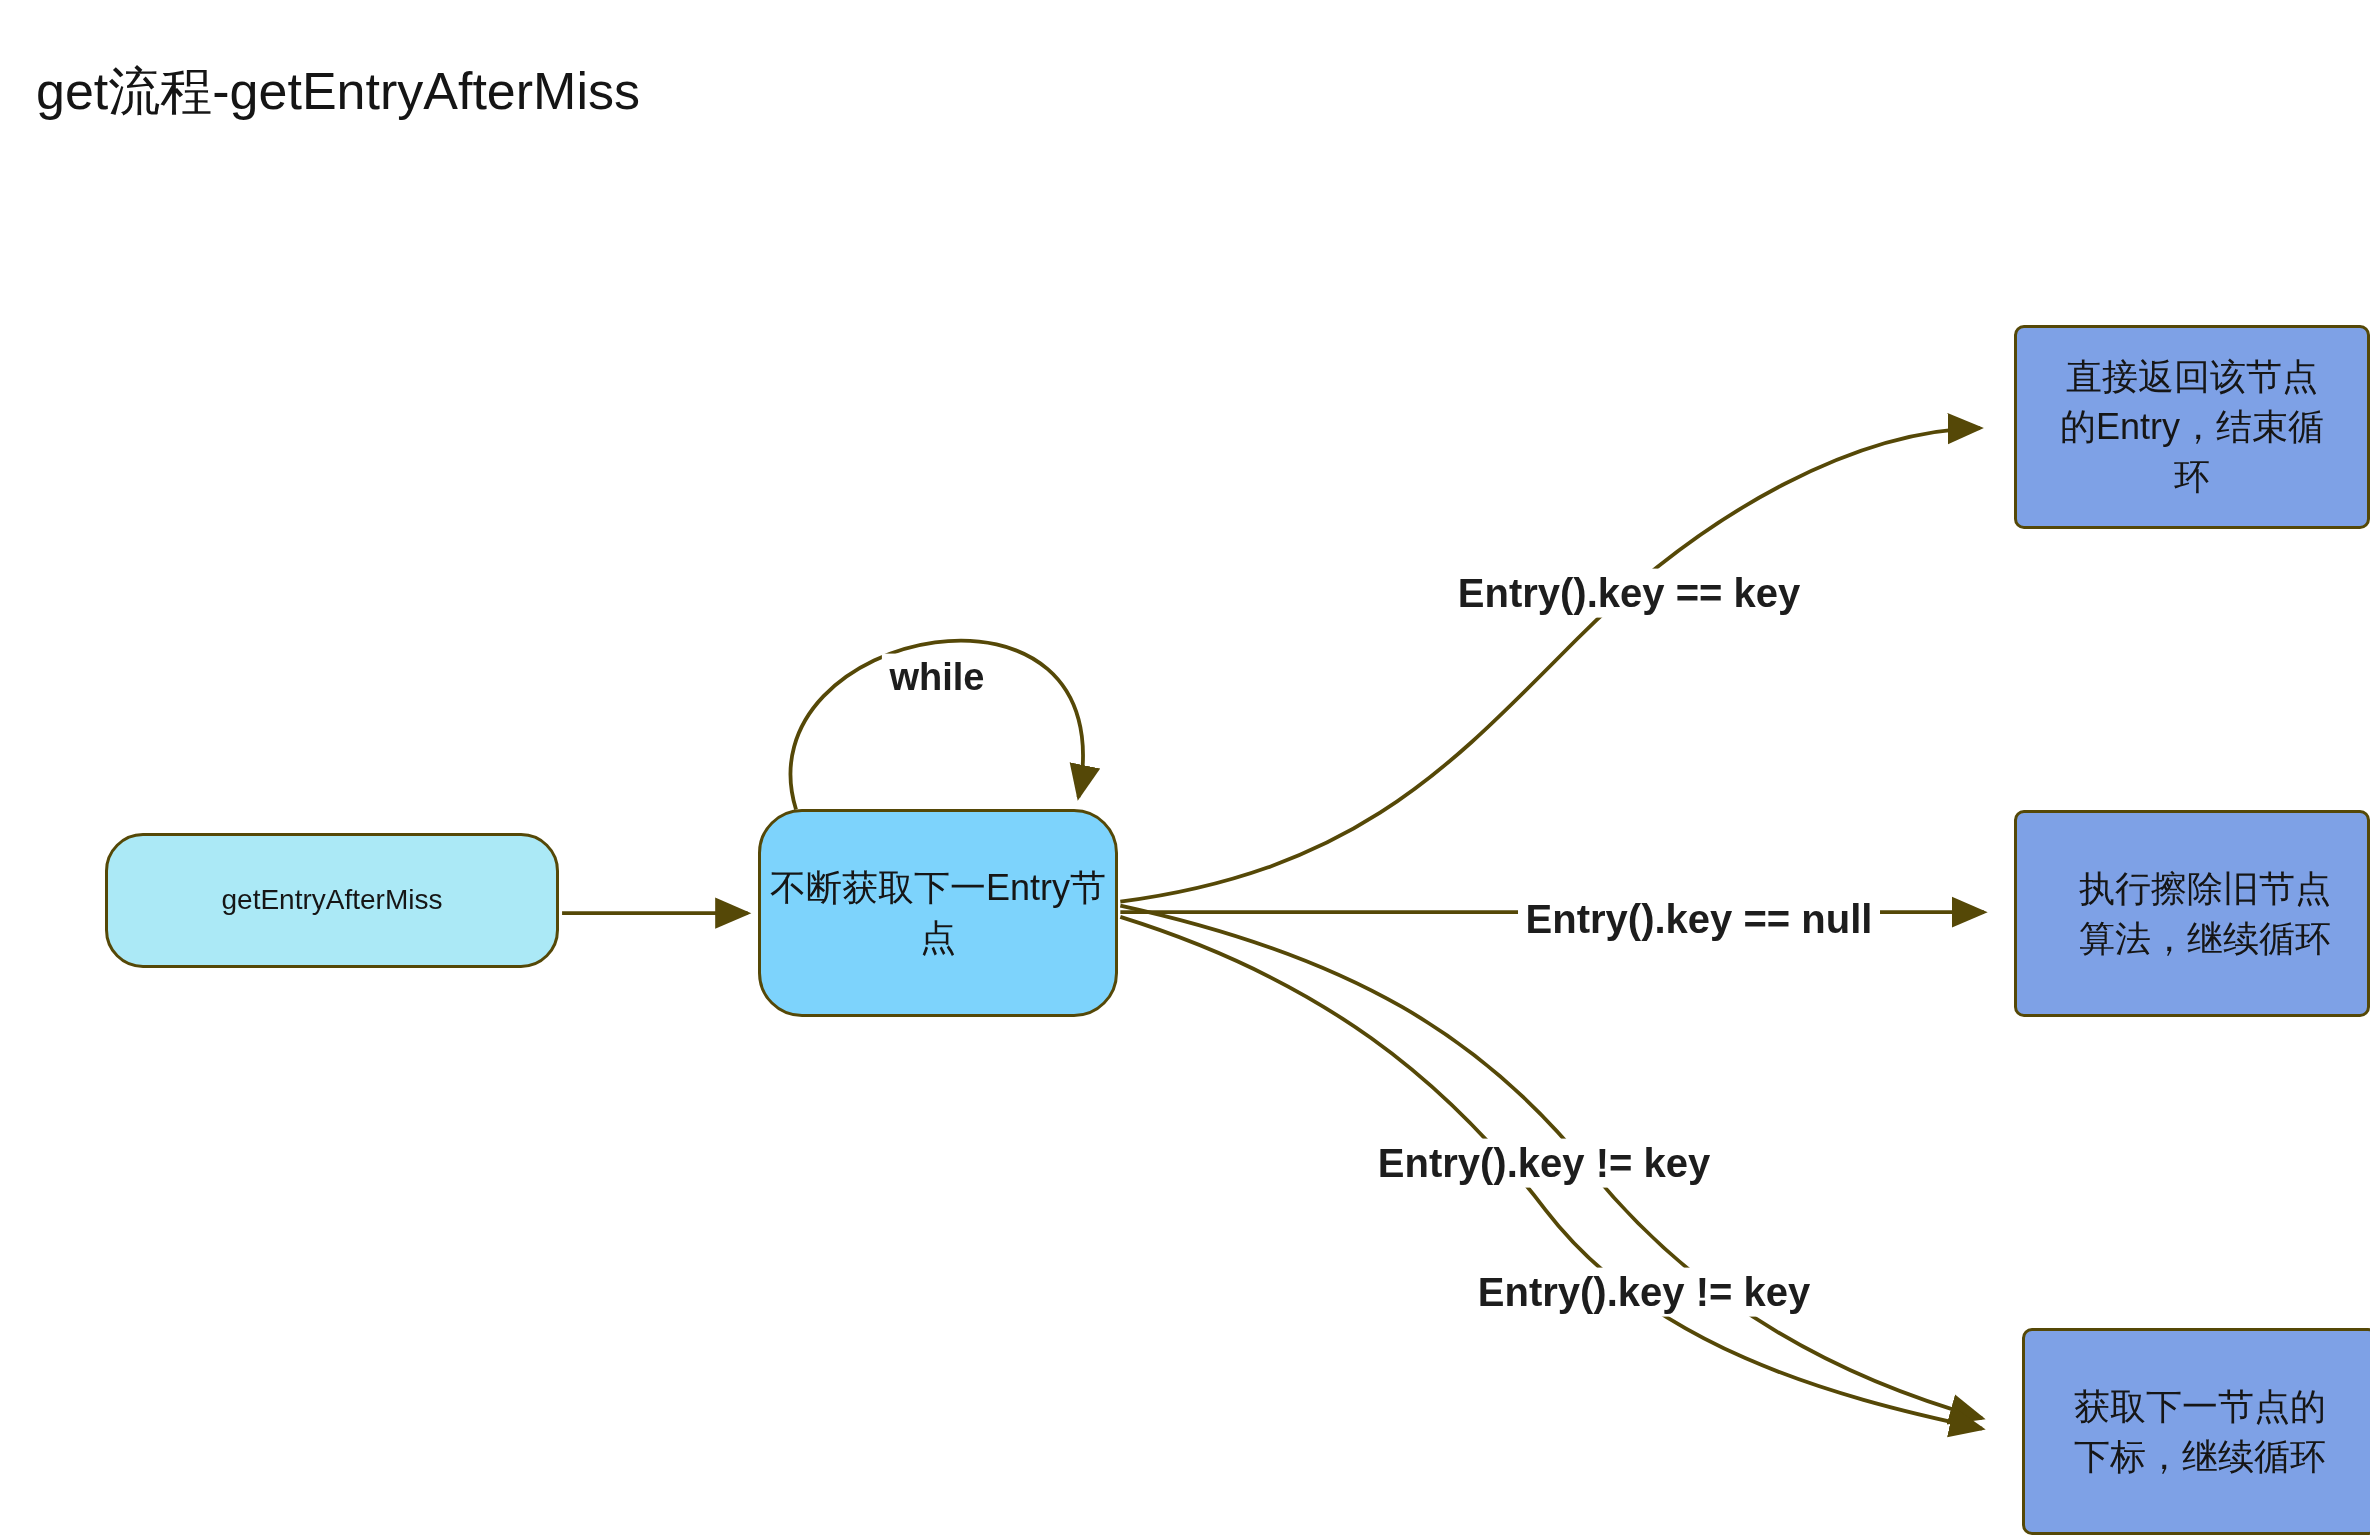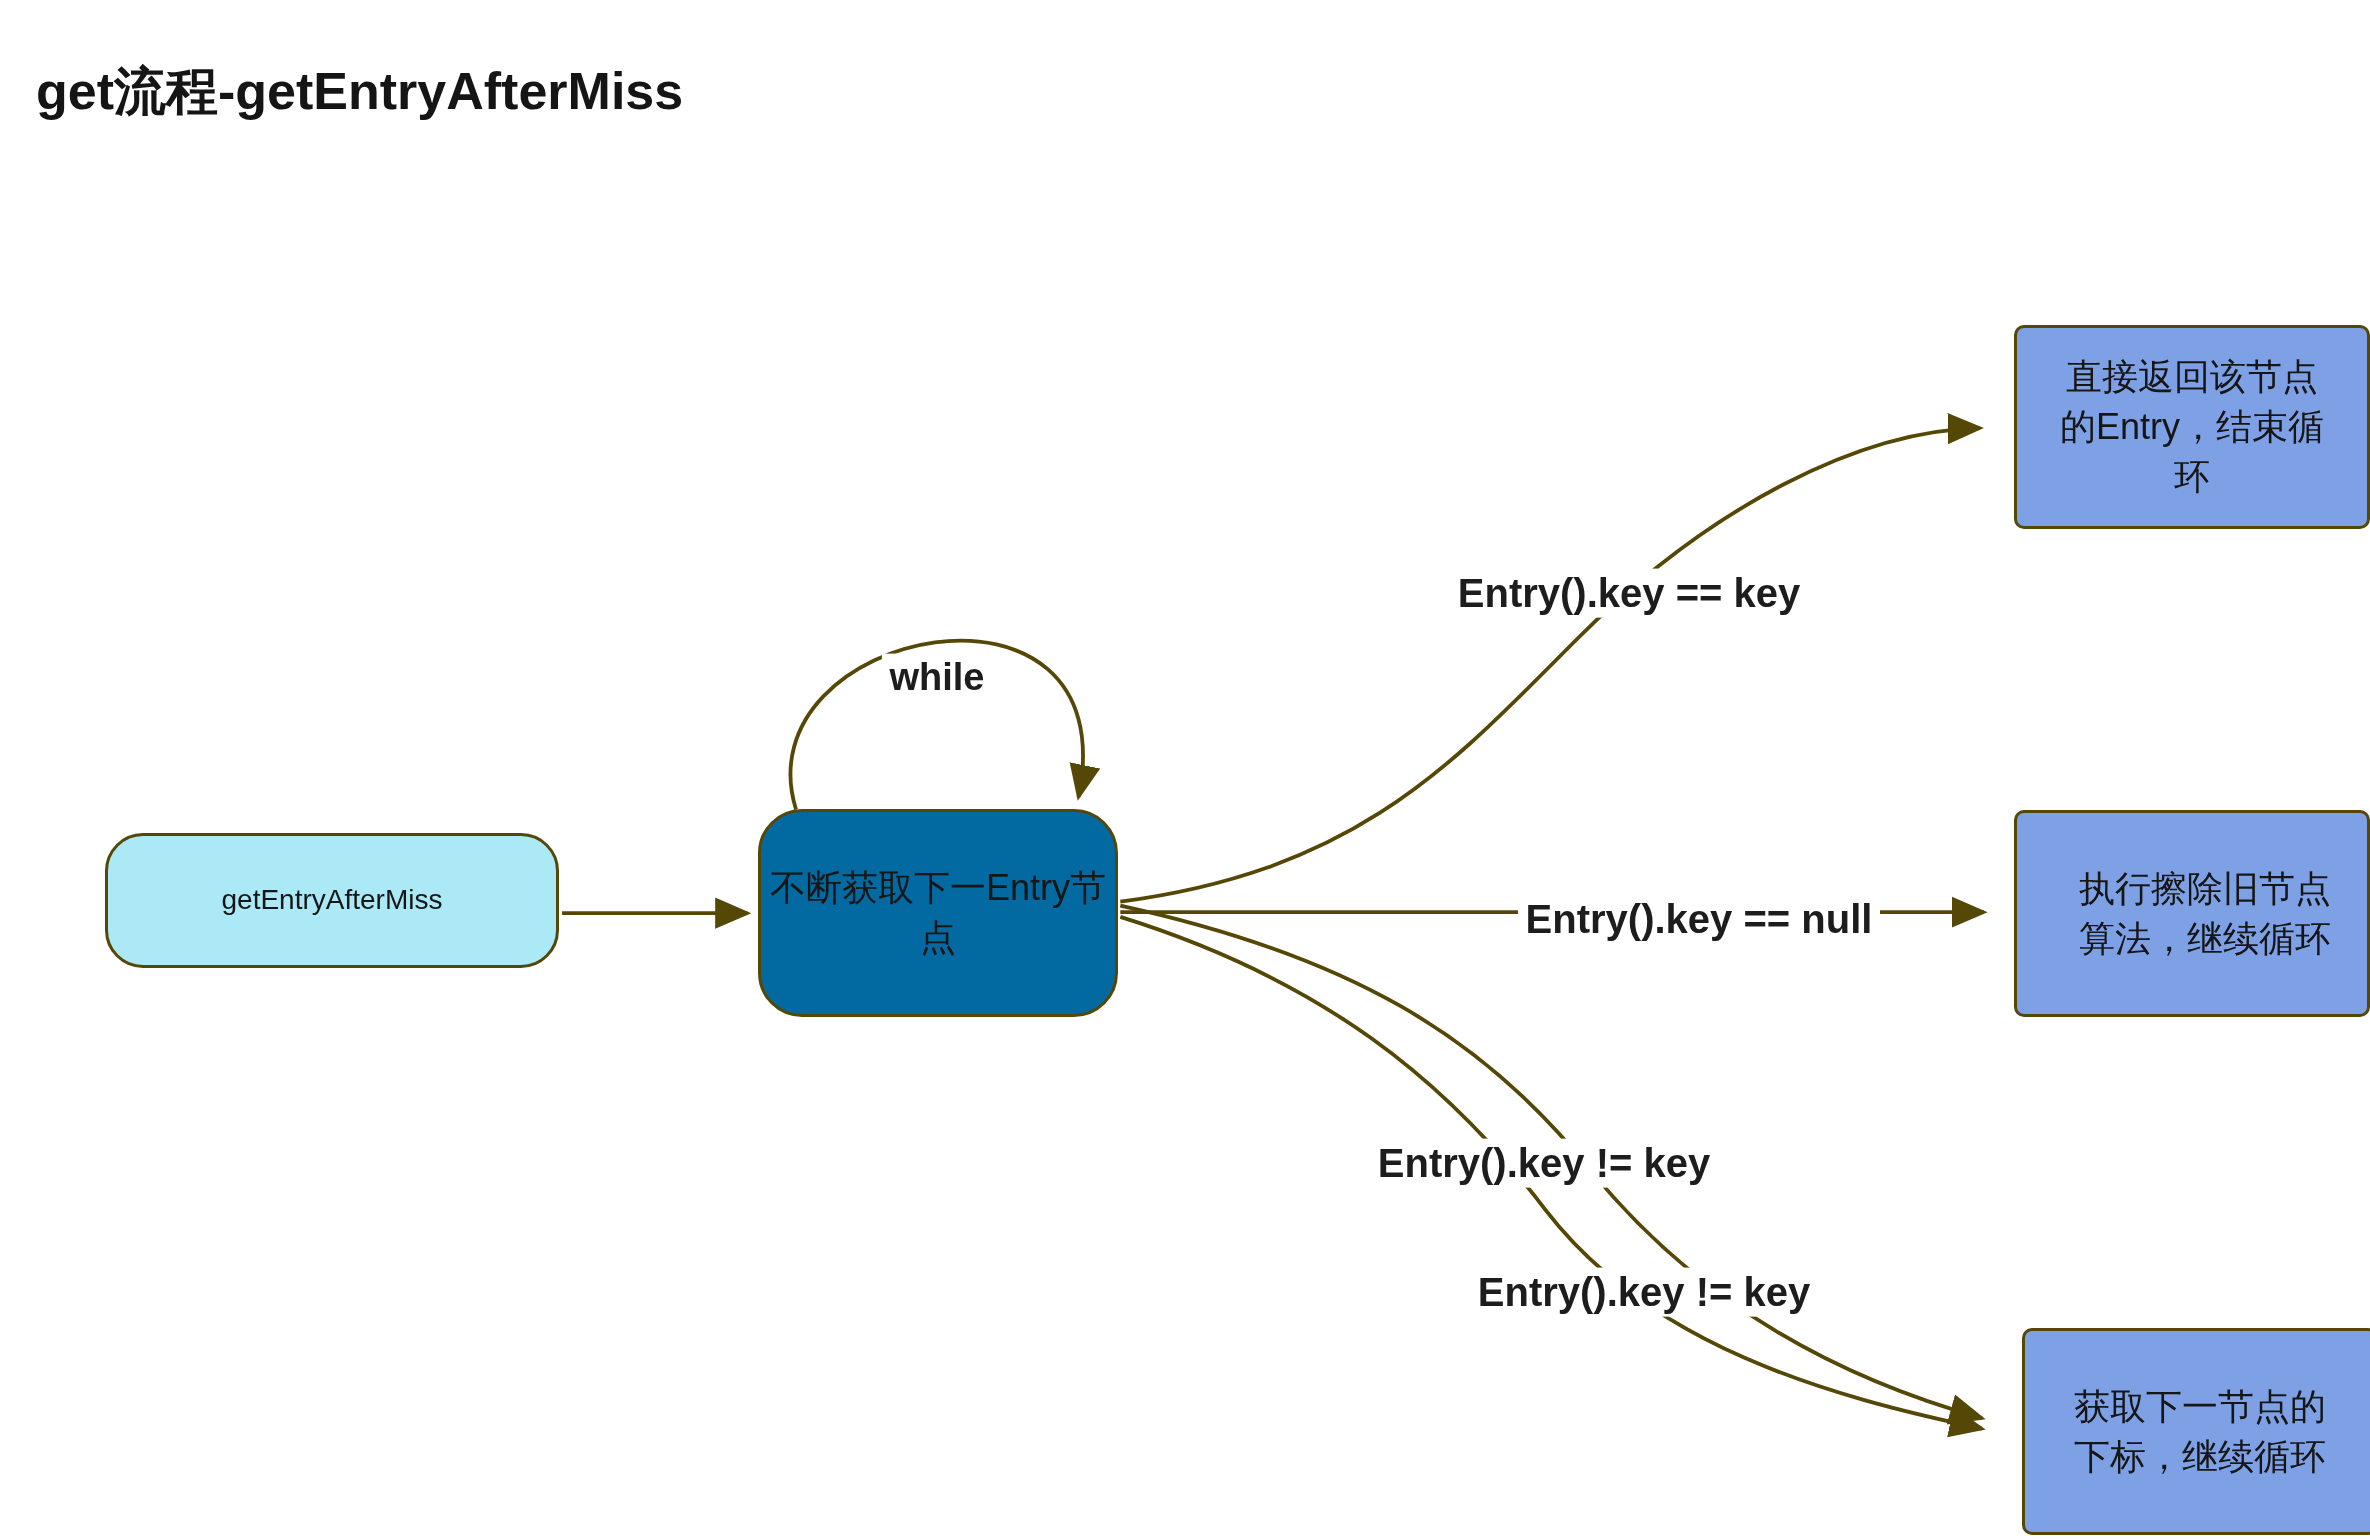--- a/index.html
+++ b/index.html
@@ -7,40 +7,40 @@
     position:relative;
     width:2370px;height:1540px;
     background:#ffffff;
     font-family:"Liberation Sans","DejaVu Sans",sans-serif;
     color:#1d1d1d;
     overflow:hidden;
   }
   #edge-layer{position:absolute;left:0;top:0;width:2370px;height:1540px;}
   .page-title{
     position:absolute;left:36px;top:57px;
-    font-size:52px;font-weight:700;color:#151515;
+    font-size:52px;font-weight:400;color:#151515;
     letter-spacing:0px;white-space:nowrap;
   }
   .node{
     position:absolute;
     border:3.8px solid #554807;
     display:flex;align-items:center;justify-content:center;
     text-align:center;
     font-size:36px;line-height:1.38;
     color:#161616;
     box-sizing:border-box;
   }
   .node-start{
     left:105px;top:833px;width:454px;height:135px;
     border-radius:38px;background:#abe9f6;padding:0 9.5px;
     font-size:28px;
   }
   .node-loop{
     left:758px;top:809px;width:360px;height:208px;
-    border-radius:44px;background:#0369a1;padding:0 7.6px;
+    border-radius:44px;background:#7dd3fc;padding:0 7.6px;
   }
   .node-result{
     width:356px;height:207px;border-radius:10px;
     background:#7ea1e6;padding:0 36px;
   }
   .node-top{left:2014px;top:325px;height:204px;}
   .node-mid{left:2014px;top:810px;text-align:right;}
   .node-bot{left:2014px;top:1328px;margin-left:8px;}
   .edge-label{
     position:absolute;transform:translate(-50%,-50%);

